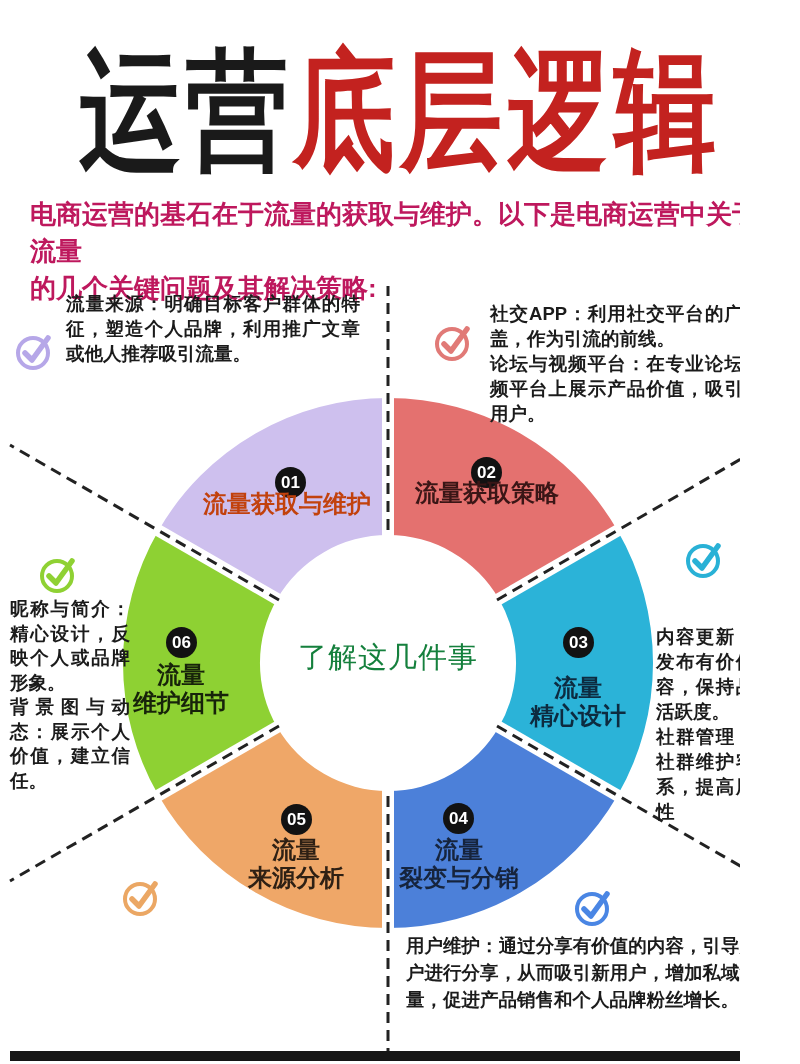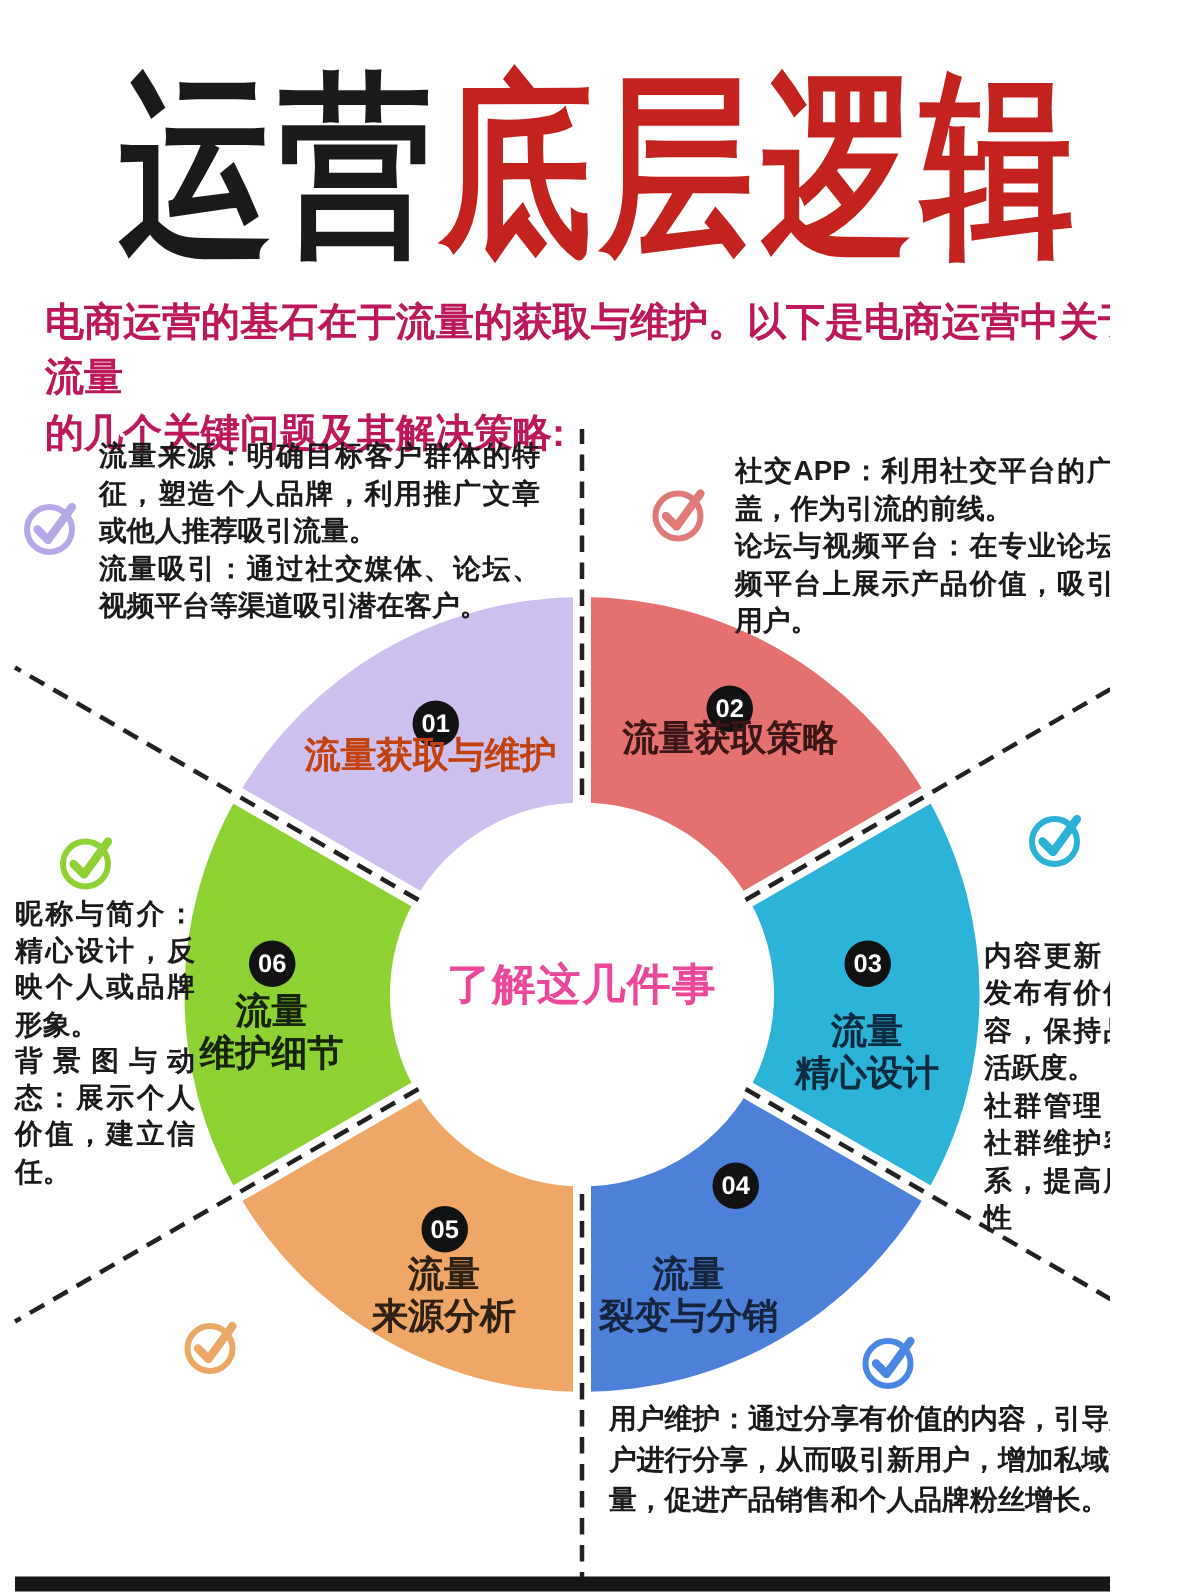--- a/index.html
+++ b/index.html
@@ -25,21 +25,21 @@
   .badge{position:absolute;width:31px;height:31px;border-radius:50%;background:#121212;
          color:#ffffff;font-weight:700;font-size:17px;display:flex;align-items:center;
          justify-content:center;letter-spacing:0;}
 
   
   .seg-label{position:absolute;transform:translateX(-50%);text-align:center;
              font-weight:700;font-size:24px;line-height:28px;white-space:nowrap;}
 
   
   .center-text{position:absolute;left:388px;top:640px;transform:translateX(-50%);
-               text-align:center;color:#ec4899;font-weight:700;font-size:29px;
+               text-align:center;color:#15803d;font-weight:400;font-size:29px;
                line-height:34px;letter-spacing:1px;white-space:nowrap;}
 
   
   .check{position:absolute;width:48px;height:48px;}
   .check svg{display:block;}
 
   
   .note{position:absolute;color:#1b1b1b;font-weight:700;font-size:18.5px;
         line-height:25px;text-align:justify;}
   .note.tl{left:66px;top:291px;width:294px;}
@@ -86,21 +86,21 @@
     <line class="dash" x1="388" y1="796" x2="388" y2="1058"></line>
     <line class="dash" x1="279" y1="600" x2="10" y2="445"></line>
     <line class="dash" x1="497" y1="600" x2="786" y2="433"></line>
     <line class="dash" x1="279" y1="726" x2="10" y2="881"></line>
     <line class="dash" x1="497" y1="726" x2="782" y2="890"></line>
   </svg>
 
   <div class="badge" style="left:275px;top:467px;">01</div>
   <div class="badge" style="left:471px;top:457px;">02</div>
   <div class="badge" style="left:563px;top:627px;">03</div>
-  <div class="badge" style="left:443px;top:775px;margin-left:32px;">04</div>
+  <div class="badge" style="left:443px;top:803px;">04</div>
   <div class="badge" style="left:281px;top:804px;">05</div>
   <div class="badge" style="left:166px;top:627px;">06</div>
 
   <div class="seg-label" style="left: 287px; top: 490px; color: #c2410c;">
     <div>流量获取与维护</div>
   </div>
   <div class="seg-label" style="left: 487px; top: 479px; color: rgb(58, 22, 22);">
     <div>流量获取策略</div>
   </div>
   <div class="seg-label" style="left: 578px; top: 674px; color: rgb(13, 43, 64);">
@@ -156,21 +156,20 @@
   </div>
   <div class="check" style="left: 571px; top: 883px; color: rgb(74, 134, 228);">
     <svg width="48" height="48" viewBox="0 0 48 48" fill="none" stroke="currentColor">
       <circle cx="21" cy="26" r="15" stroke-width="4"></circle>
       <path d="M 13 26 L 20 33 L 36 11" stroke-width="5.5" stroke-linecap="round" stroke-linejoin="round"></path>
     </svg>
   </div>
 
   <div class="note tl">
     <div>流量来源：明确目标客户群体的特征，塑造个人品牌，利用推广文章或他人推荐吸引流量。</div>
-    <div>流量吸引：通过社交媒体、论坛、视频平台等渠道吸引潜在客户。</div>
   </div>
   <div class="note tr">
     <div>社交APP：利用社交平台的广泛覆盖，作为引流的前线。</div>
     <div>论坛与视频平台：在专业论坛和视频平台上展示产品价值，吸引目标用户。</div>
   </div>
   <div class="note ml">
     <div>昵称与简介：精心设计，反映个人或品牌形象。</div>
     <div>背景图与动态：展示个人价值，建立信任。</div>
   </div>
   <div class="note mr">

